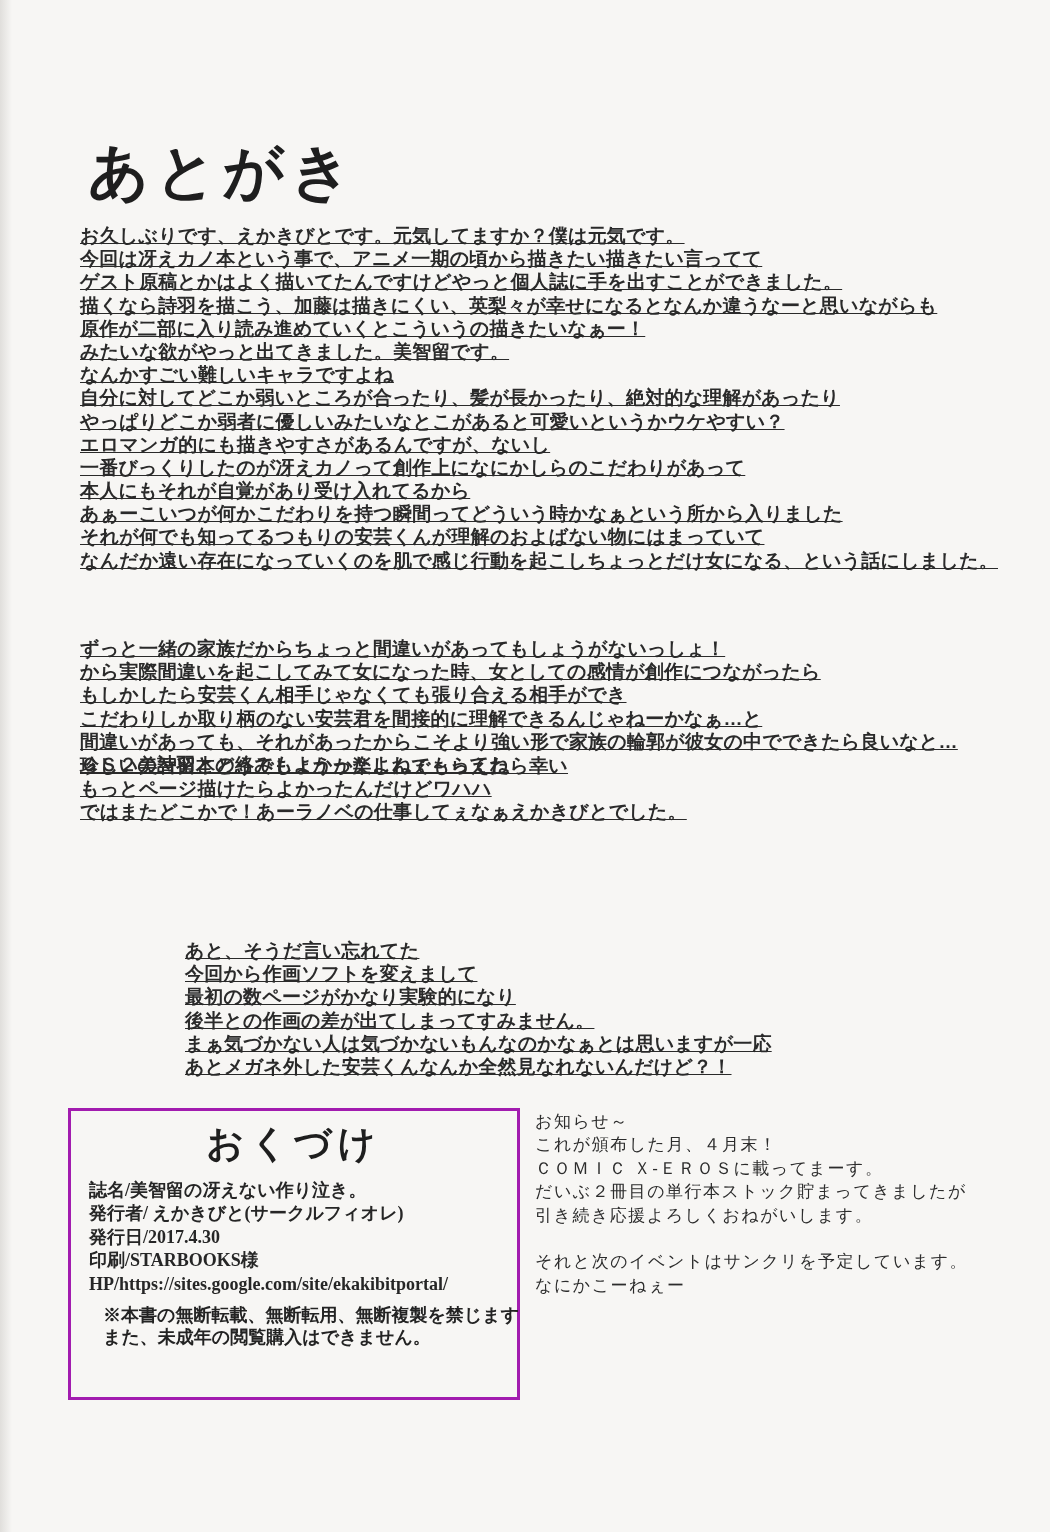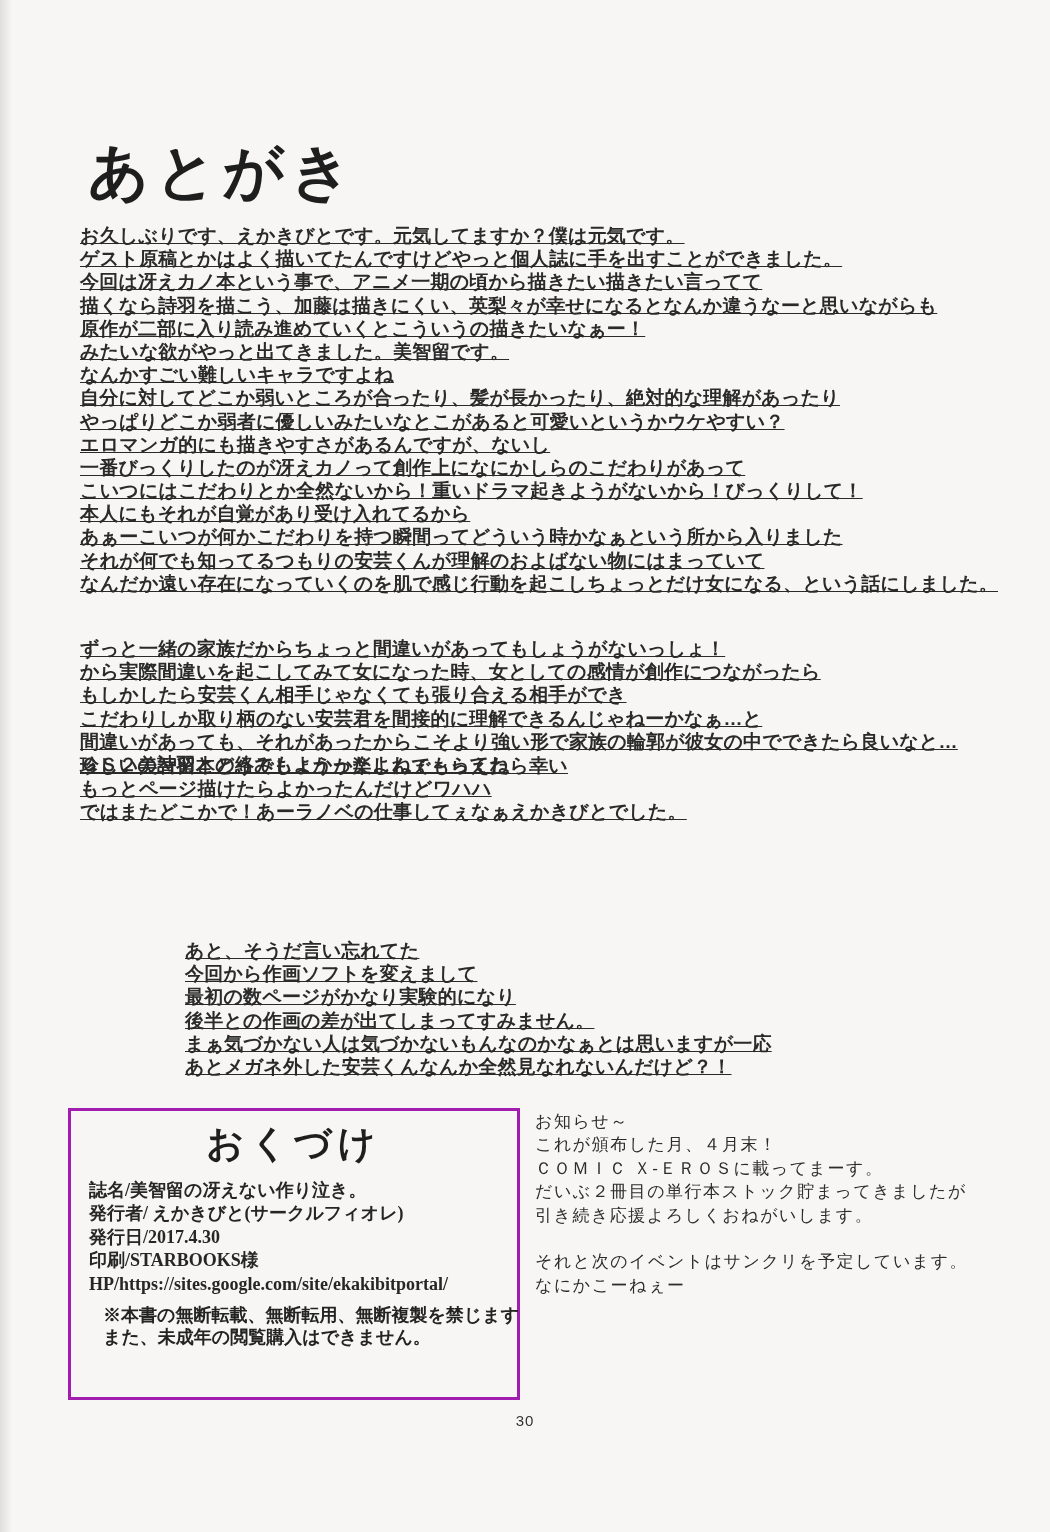--- a/index.html
+++ b/index.html
@@ -103,31 +103,30 @@
 </style>
 </head>
 <body>
 
 <div class="page">
 
   <div class="page-title">あとがき</div>
 
   <div id="para1" class="body-block">
       <div class="line">お久しぶりです、えかきびとです。元気してますか？僕は元気です。</div>
+      <div class="line">今回は冴えカノ本という事で、アニメ一期の頃から描きたい描きたい言ってて</div>
       <div class="line">ゲスト原稿とかはよく描いてたんですけどやっと個人誌に手を出すことができました。</div>
-      <div class="line">今回は冴えカノ本という事で、アニメ一期の頃から描きたい描きたい言ってて</div>
       <div class="line">描くなら詩羽を描こう、加藤は描きにくい、英梨々が幸せになるとなんか違うなーと思いながらも</div>
       <div class="line">原作が二部に入り読み進めていくとこういうの描きたいなぁー！</div>
       <div class="line">みたいな欲がやっと出てきました。美智留です。</div>
       <div class="line">なんかすごい難しいキャラですよね</div>
       <div class="line">自分に対してどこか弱いところが合ったり、髪が長かったり、絶対的な理解があったり</div>
       <div class="line">やっぱりどこか弱者に優しいみたいなとこがあると可愛いというかウケやすい？</div>
       <div class="line">エロマンガ的にも描きやすさがあるんですが、ないし</div>
       <div class="line">一番びっくりしたのが冴えカノって創作上になにかしらのこだわりがあって</div>
-      <div class="line">こいつにはこだわりとか全然ないから！重いドラマ起きようがないから！びっくりして！</div>
       <div class="line">本人にもそれが自覚があり受け入れてるから</div>
       <div class="line">あぁーこいつが何かこだわりを持つ瞬間ってどういう時かなぁという所から入りました</div>
       <div class="line">それが何でも知ってるつもりの安芸くんが理解のおよばない物にはまっていて</div>
       <div class="line">なんだか遠い存在になっていくのを肌で感じ行動を起こしちょっとだけ女になる、という話にしました。</div>
     </div>
 
   <div id="para2" class="body-block">
       <div class="line">ずっと一緒の家族だからちょっと間違いがあってもしょうがないっしょ！</div>
       <div class="line">から実際間違いを起こしてみて女になった時、女としての感情が創作につながったら</div>
       <div class="line">もしかしたら安芸くん相手じゃなくても張り合える相手ができ</div>
@@ -170,15 +169,14 @@
       <div class="line">お知らせ～</div>
       <div class="line">これが頒布した月、４月末！</div>
       <div class="line">ＣＯＭＩＣ Ｘ-ＥＲＯＳに載ってまーす。</div>
       <div class="line">だいぶ２冊目の単行本ストック貯まってきましたが</div>
       <div class="line">引き続き応援よろしくおねがいします。</div>
       <div class="line">&nbsp;</div>
       <div class="line">それと次のイベントはサンクリを予定しています。</div>
       <div class="line">なにかこーねぇー</div>
     </div>
 
-  <div class="page-number">30</div>
 
 </div>
 
 </body></html>

